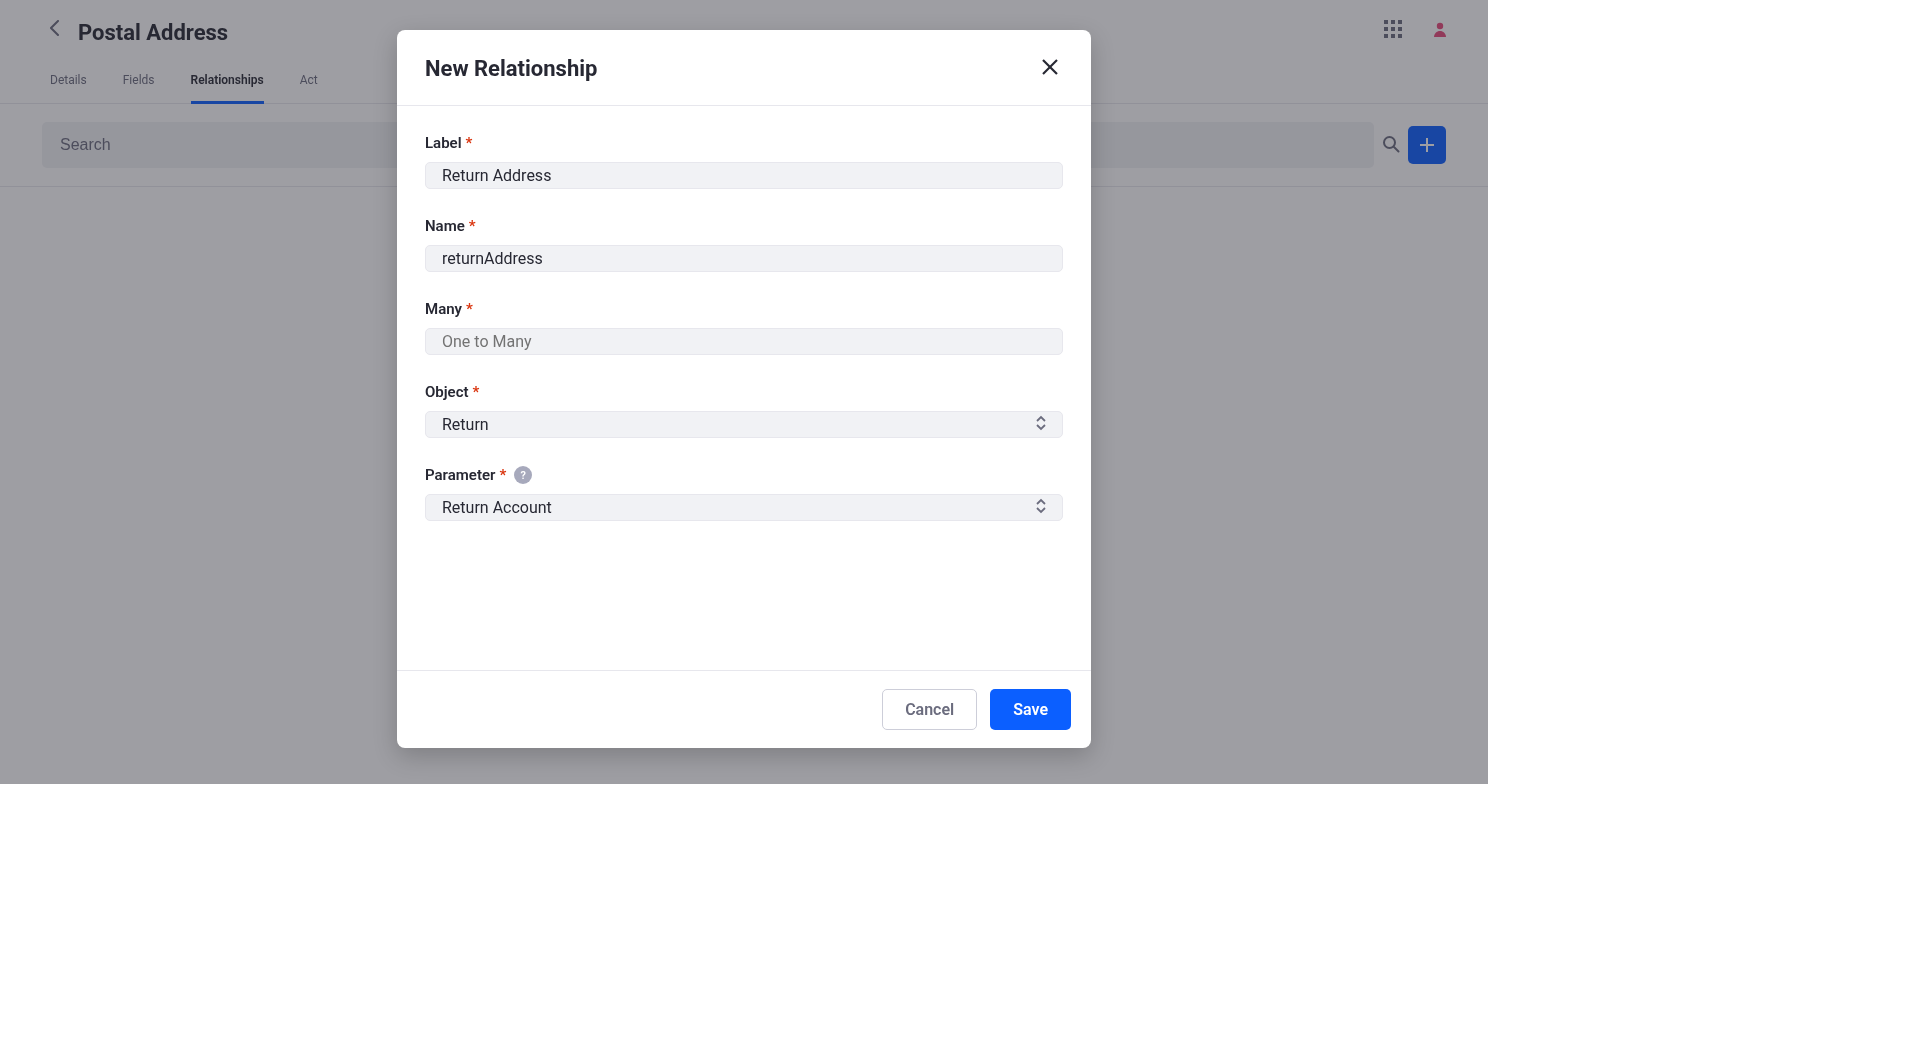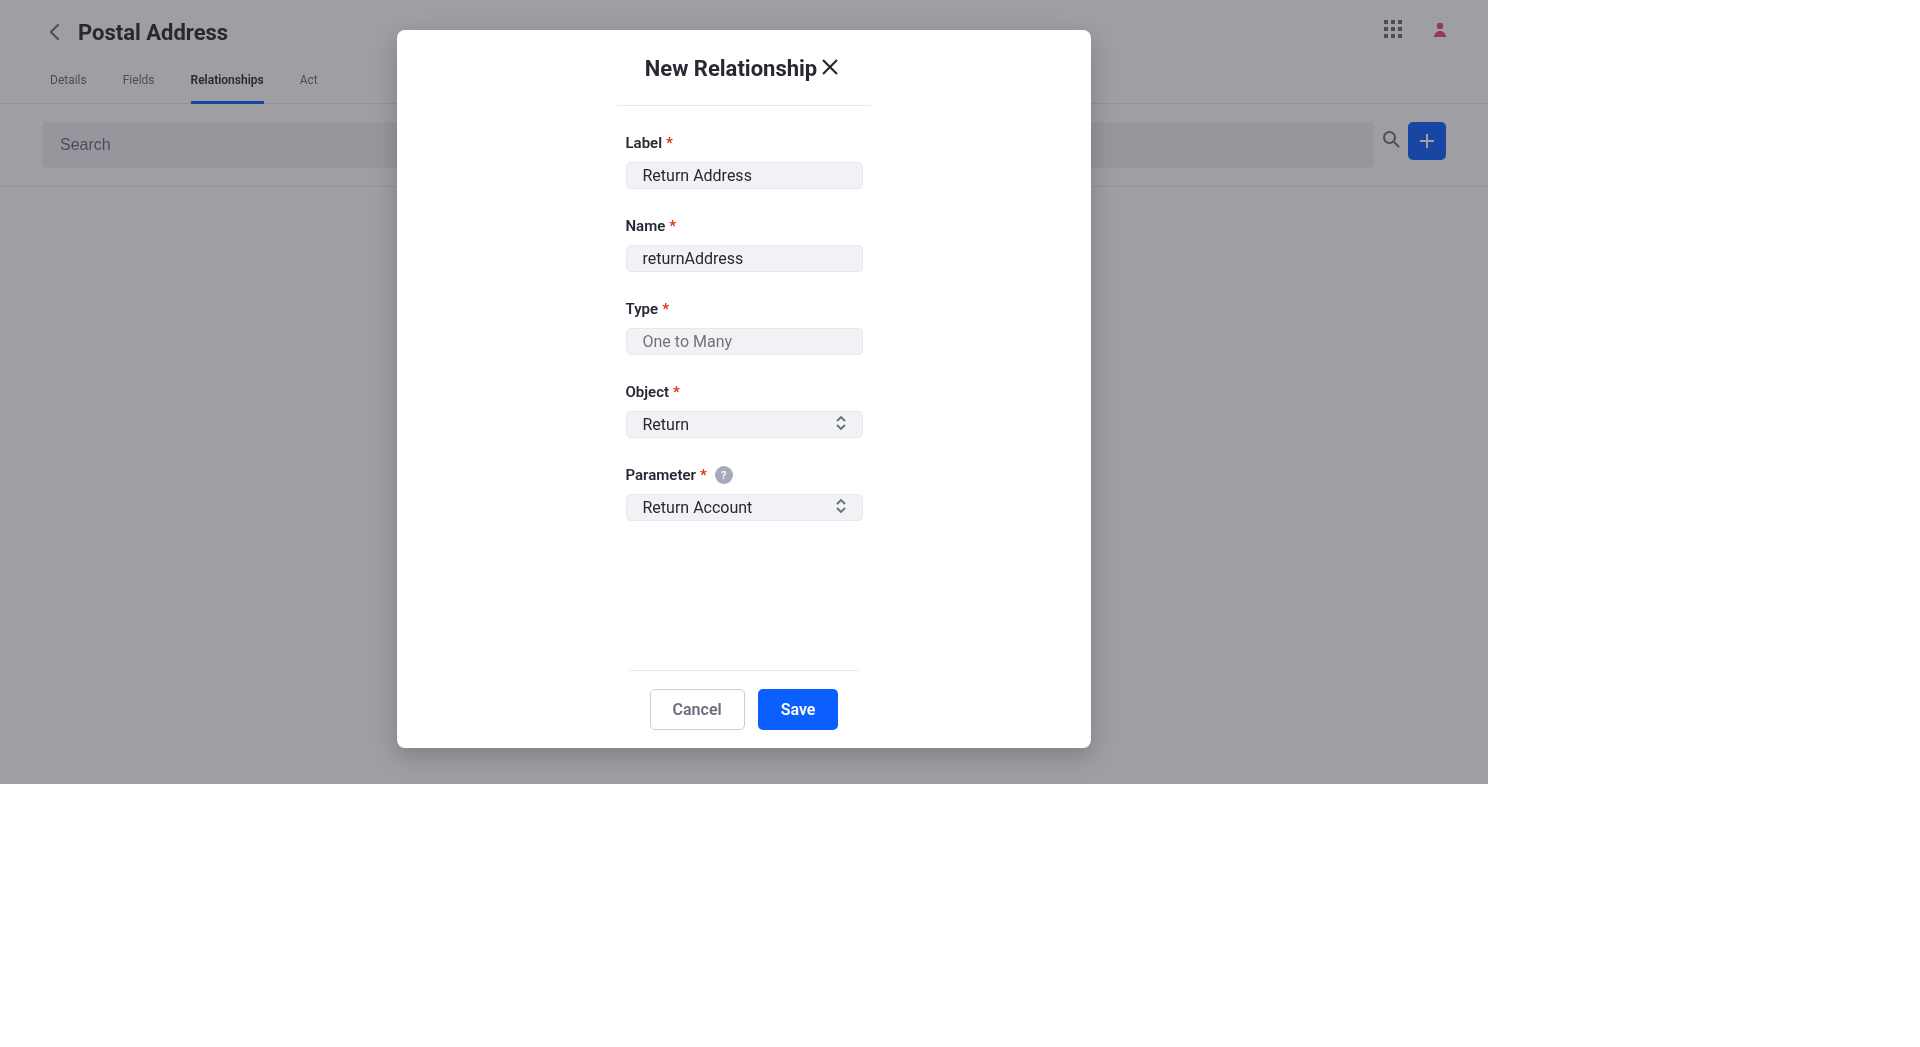--- a/index.html
+++ b/index.html
@@ -13,21 +13,20 @@
       overflow: hidden;
       width: 1488px;
       height: 784px;
       position: relative;
     }
     
     
     .page-header {
       padding: 20px 50px 10px 50px;
       display: flex;
-      align-items: center;
       gap: 16px;
     }
     .back-chevron {
       cursor: pointer;
       width: 12px;
       height: 18px;
     }
     .page-title {
       font-size: 22px;
       font-weight: 700;
@@ -48,21 +47,21 @@
       margin-bottom: -1px;
     }
     .tab.active {
       color: #272833;
       font-weight: 600;
       border-bottom: 3px solid #0b5fff;
     }
     .toolbar {
       padding: 18px 42px;
       display: flex;
-      align-items: flex-start;
+      align-items: center;
       border-bottom: 1px solid #e7e7ed;
     }
     .search-box {
       flex: 1;
       background: #f1f2f5;
       border: none;
       border-radius: 5px;
       padding: 14px 18px;
       font-size: 16px;
       color: #6b6c7e;
@@ -105,21 +104,20 @@
     }
     
     .modal {
       width: 694px;
       background: #fff;
       border-radius: 8px;
       box-shadow: 0 8px 24px rgba(0,0,0,0.2);
       display: flex;
       flex-direction: column;
       max-height: calc(100% - 36px);
-      align-items: center;
     }
     .modal-header {
       padding: 24px 28px 22px 28px;
       display: flex;
       justify-content: space-between;
       align-items: center;
       border-bottom: 1px solid #e7e7ed;
     }
     .modal-title {
       font-size: 22px;
@@ -300,21 +298,21 @@
       <div class="form-group">
         <label class="form-label">
           <span>Name</span>
           <span class="required-mark">*</span>
         </label>
         <input class="form-input" type="text" value="returnAddress" style="">
       </div>
 
       <div class="form-group">
         <label class="form-label">
-          <span>Type</span>
+          <span>Many</span>
           <span class="required-mark">*</span>
         </label>
         <input class="form-input" type="text" readonly="" value="One to Many" style="">
       </div>
 
       <div class="form-group">
         <label class="form-label">
           <span>Object</span>
           <span class="required-mark">*</span>
         </label>

